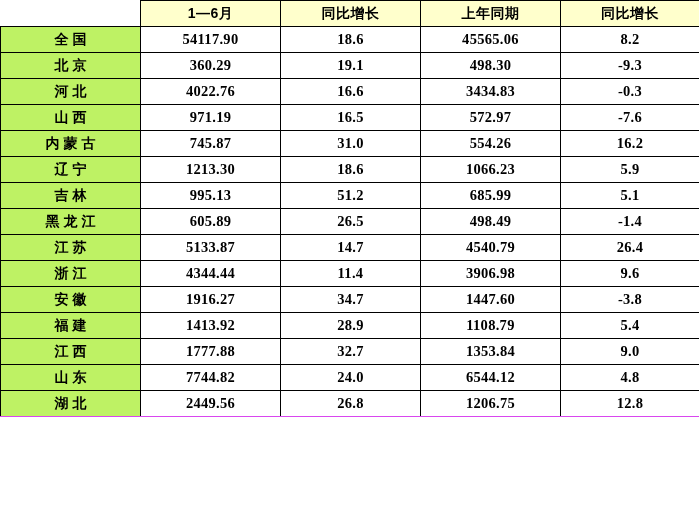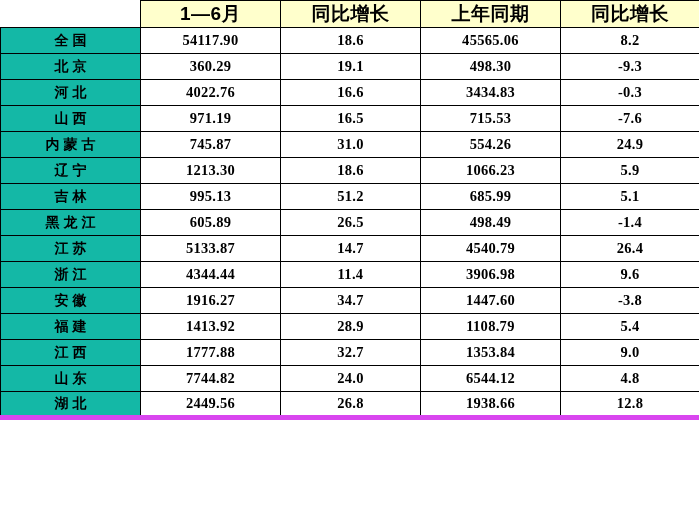--- a/index.html
+++ b/index.html
@@ -30,42 +30,42 @@
     padding: 0 6px;
     font-size: 14px;
     font-weight: bold;
     color: #000000;
     text-align: center;
     vertical-align: middle;
     box-sizing: border-box;
   }
   #stat-table thead th {
     background: #ffffcc;
-    font-size: 19px;
+    font-size: 14px;
     letter-spacing: 0.5px;
     margin-top: 46px;
   }
   #stat-table thead th.corner {
     background: #ffffff;
     border-top: none;
     border-left: none;
   }
   #stat-table tbody td.region {
-    background: #14b8a6;
+    background: #bef264;
     letter-spacing: 4px;
     text-indent: 4px;
   }
   #stat-table tbody td.num {
     background: #ffffff;
     font-family: "Liberation Serif", serif;
     font-size: 14.5px;
     letter-spacing: 0.3px;
   }
   #stat-table tbody tr:last-child td {
-    border-bottom: 5px solid #d946ef;
+    border-bottom: 1px solid #d946ef;
   }
 </style>
 </head>
 <body>
 
 <table id="stat-table">
   <colgroup>
     <col class="c-region">
     <col class="c-v1">
     <col class="c-v2">
@@ -100,29 +100,29 @@
         <td class="region">河北</td>
         <td class="num">4022.76</td>
         <td class="num">16.6</td>
         <td class="num">3434.83</td>
         <td class="num">-0.3</td>
       </tr>
       <tr>
         <td class="region">山西</td>
         <td class="num">971.19</td>
         <td class="num">16.5</td>
-        <td class="num">715.53</td>
+        <td class="num">572.97</td>
         <td class="num">-7.6</td>
       </tr>
       <tr>
         <td class="region">内蒙古</td>
         <td class="num">745.87</td>
         <td class="num">31.0</td>
         <td class="num">554.26</td>
-        <td class="num">24.9</td>
+        <td class="num">16.2</td>
       </tr>
       <tr>
         <td class="region">辽宁</td>
         <td class="num">1213.30</td>
         <td class="num">18.6</td>
         <td class="num">1066.23</td>
         <td class="num">5.9</td>
       </tr>
       <tr>
         <td class="region">吉林</td>
@@ -177,17 +177,17 @@
         <td class="region">山东</td>
         <td class="num">7744.82</td>
         <td class="num">24.0</td>
         <td class="num">6544.12</td>
         <td class="num">4.8</td>
       </tr>
       <tr>
         <td class="region">湖北</td>
         <td class="num">2449.56</td>
         <td class="num">26.8</td>
-        <td class="num">1938.66</td>
+        <td class="num">1206.75</td>
         <td class="num">12.8</td>
       </tr>
     </tbody>
 </table>
 
 </body></html>

